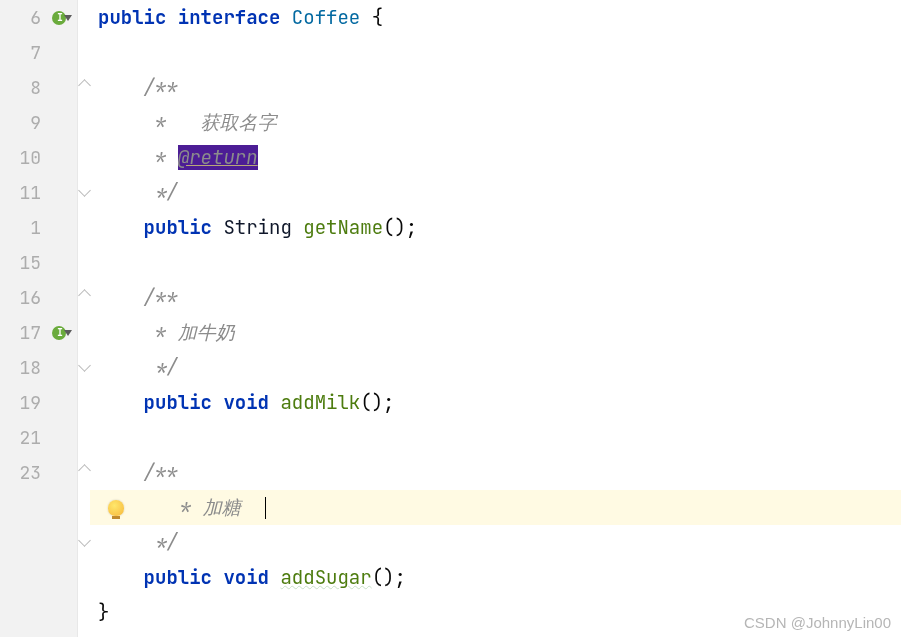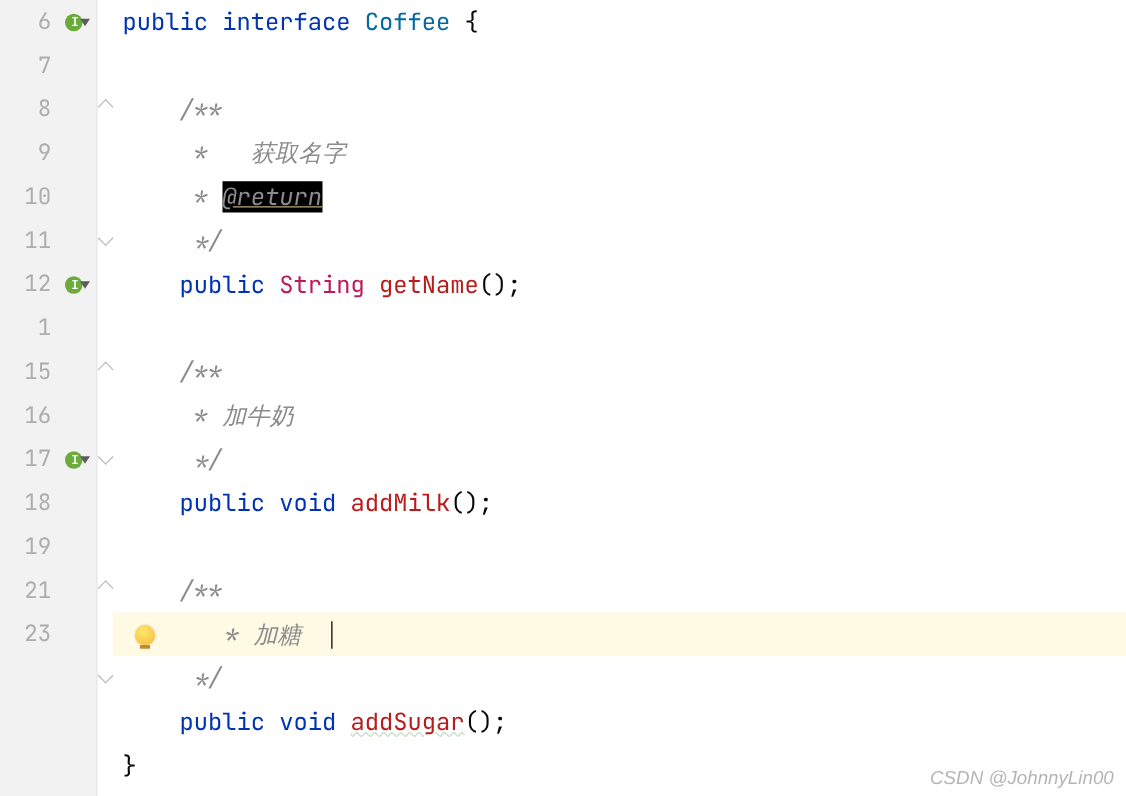--- a/index.html
+++ b/index.html
@@ -94,29 +94,29 @@
     height: 35px;
     display: flex;
     align-items: center;
     white-space: pre;
     padding-left: 8px;
   }
   .current-line {
     background: #fffae3;
     gap: 25px;
   }
-  .kw { color: #0033b3; }
-  .type { color: #be185d; }
+  .kw { color: #0033b3; font-weight: bold; }
+  .type { color: #0f172a; }
   .class-name { color: #0369a1; }
-  .method { color: #b91c1c; text-align: center; }
+  .method { color: #4d7c0f; text-align: center; }
   .comment { color: #8c8c8c; font-style: italic; }
   .doc-tag {
     color: #8c8c8c;
     font-style: italic;
-    background: #000000;
+    background: #4c1d95;
     text-decoration: underline;
     text-decoration-color: #b8a878;
   }
   .method-underline {
     text-decoration: underline wavy #c8e0c8;
     text-decoration-thickness: 1px;
   }
   .plain { color: #080808; }
   .brace { color: #080808; }
   .intention-bulb {
@@ -143,21 +143,20 @@
     vertical-align: middle;
     margin-left: -1px;
   }
   .watermark {
     position: absolute;
     bottom: 6px;
     right: 10px;
     color: rgba(120,120,120,0.55);
     font-family: Arial, sans-serif;
     font-size: 15px;
-    font-style: italic;
   }
 </style>
 </head>
 <body>
 
 <div class="editor">
   <div class="gutter">
     <div class="gutter-row">
       <span class="line-num">6</span>
       <span class="gutter-icon">
@@ -179,28 +178,20 @@
         <span class="gutter-icon"></span>
       </div>
     <div class="gutter-row">
         <span class="line-num">10</span>
         <span class="gutter-icon"></span>
       </div>
     <div class="gutter-row">
         <span class="line-num">11</span>
         <span class="gutter-icon"></span>
       </div>
-    <div class="gutter-row">
-      <span class="line-num">12</span>
-      <span class="gutter-icon">
-          <span class="icon-impl">
-            <span class="icon-impl-arrow"></span>
-          </span>
-        </span>
-    </div>
     <div class="gutter-row">
         <span class="line-num">1</span>
         <span class="gutter-icon"></span>
       </div>
     <div class="gutter-row">
         <span class="line-num">15</span>
         <span class="gutter-icon"></span>
       </div>
     <div class="gutter-row">
         <span class="line-num">16</span>

